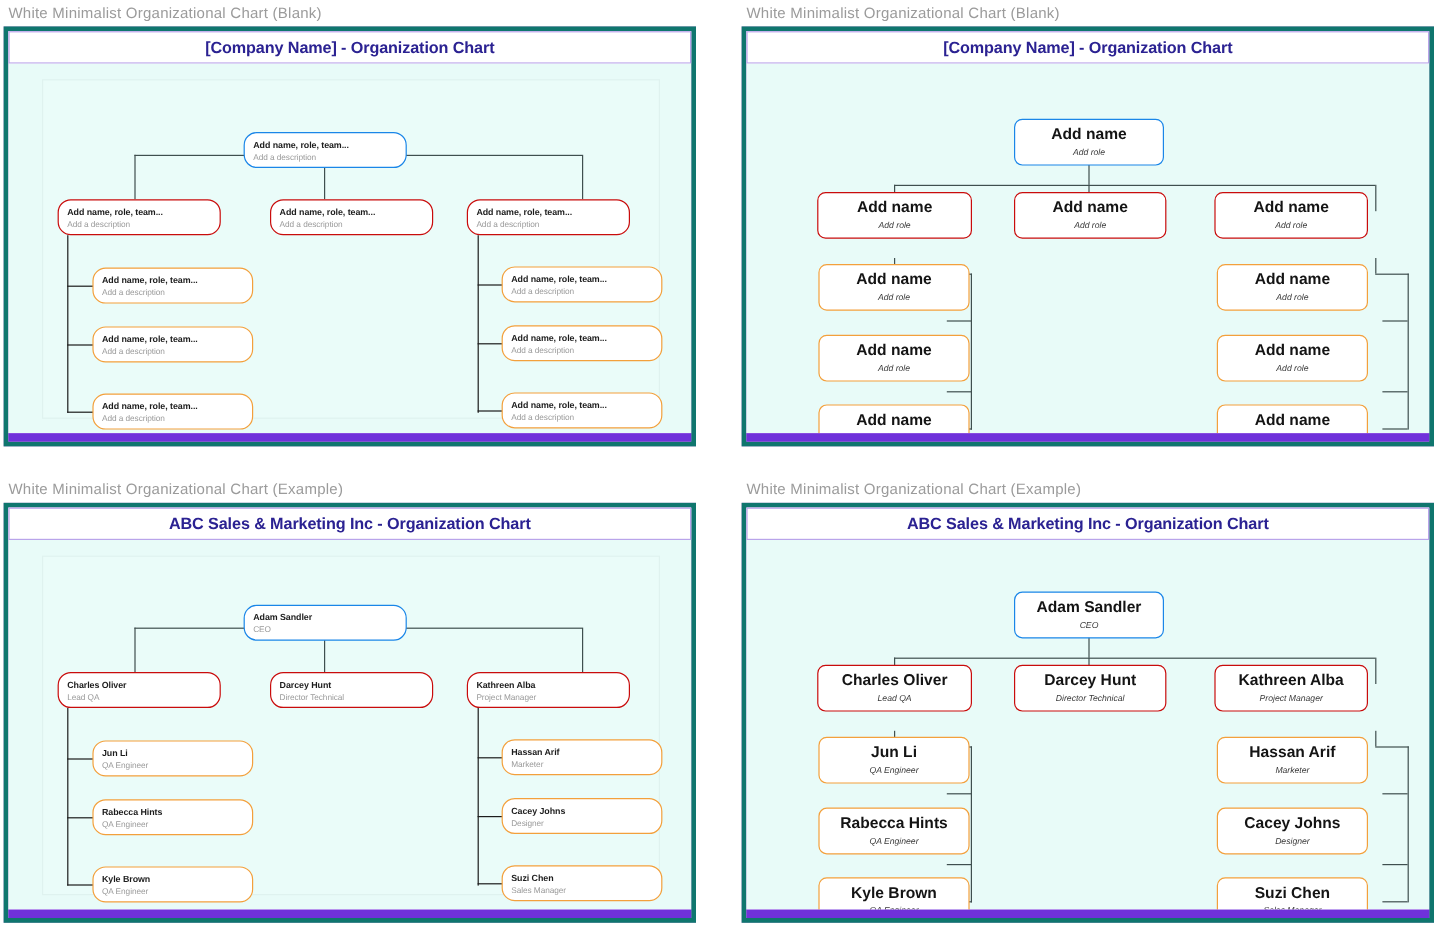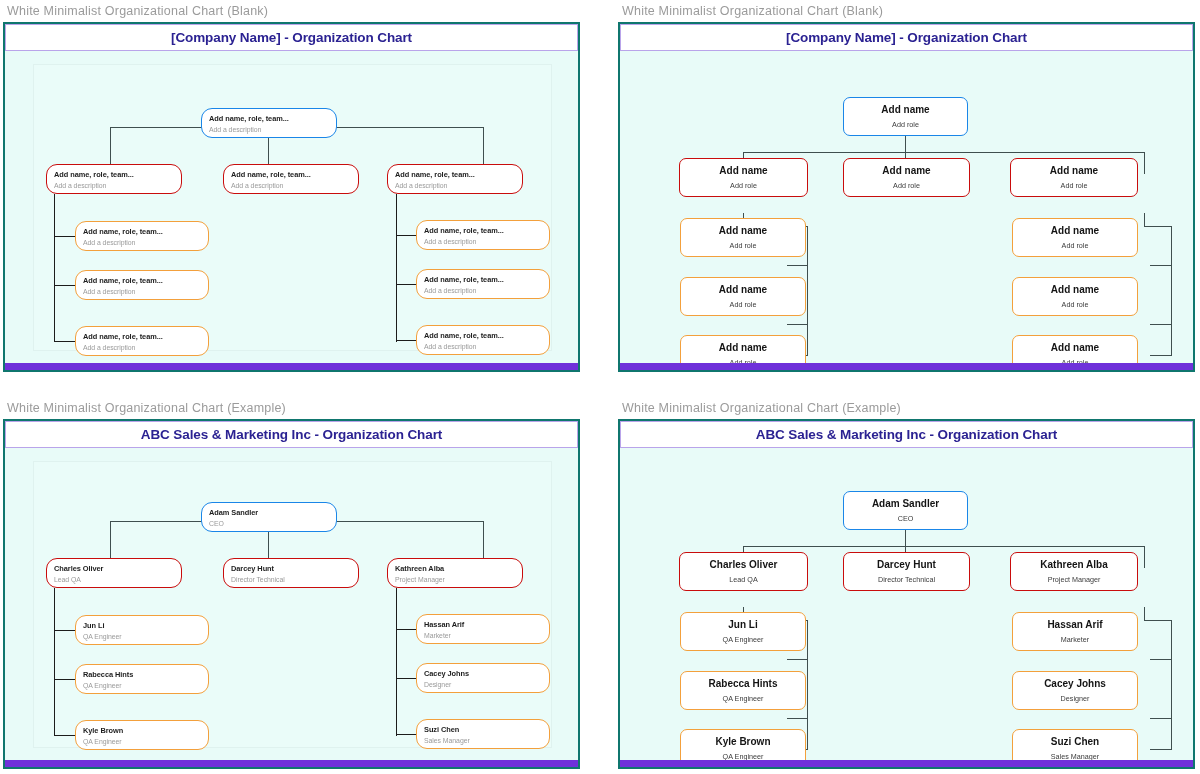--- a/index.html
+++ b/index.html
@@ -22,21 +22,21 @@
     font-size:12.5px;
     color:#9b9b9b;
     letter-spacing:.2px;
     white-space:nowrap;
   }
   .card{
     position:absolute;
     left:0;right:0;
     top:18px;bottom:0;
     background:#f0abfc;
-    border:2px solid #0f766e;
+    border:4px solid #0f766e;
     box-sizing:border-box;
   }
   .card-title{
     position:absolute;left:0;right:0;top:0;
     height:27px;
     background:#ffffff;
     border:1px solid #b9a4ea;
     box-sizing:border-box;
     display:flex;align-items:center;justify-content:center;
     color:#2b2292;
@@ -84,25 +84,25 @@
     font-size:6.9px;color:#9a9a9a;line-height:10px;
     white-space:nowrap;margin-top:1px;letter-spacing:-.05px;
   }
   
   .node.ctr{
     display:flex;flex-direction:column;
     align-items:center;justify-content:center;
     gap:6px;
   }
   .node.ctr .n-title{
-    font-size:10px;font-weight:bold;color:#141414;
+    font-size:13px;font-weight:bold;color:#141414;
     line-height:9px;white-space:nowrap;
   }
   .node.ctr .n-sub{
-    font-size:7.2px;color:#3a3a3a;line-height:9px;white-space:nowrap;
+    font-size:7.2px;color:#3a3a3a;line-height:9px;white-space:nowrap;font-style:italic;
   }
 
   
   .lnk{position:absolute;background:#3f4f4f;}
   .lnk.v{width:1.3px;}
   .lnk.h{height:1.3px;}
   .lnk.dark{background:#1c1c1c;}
 </style>
 </head>
 <body>

